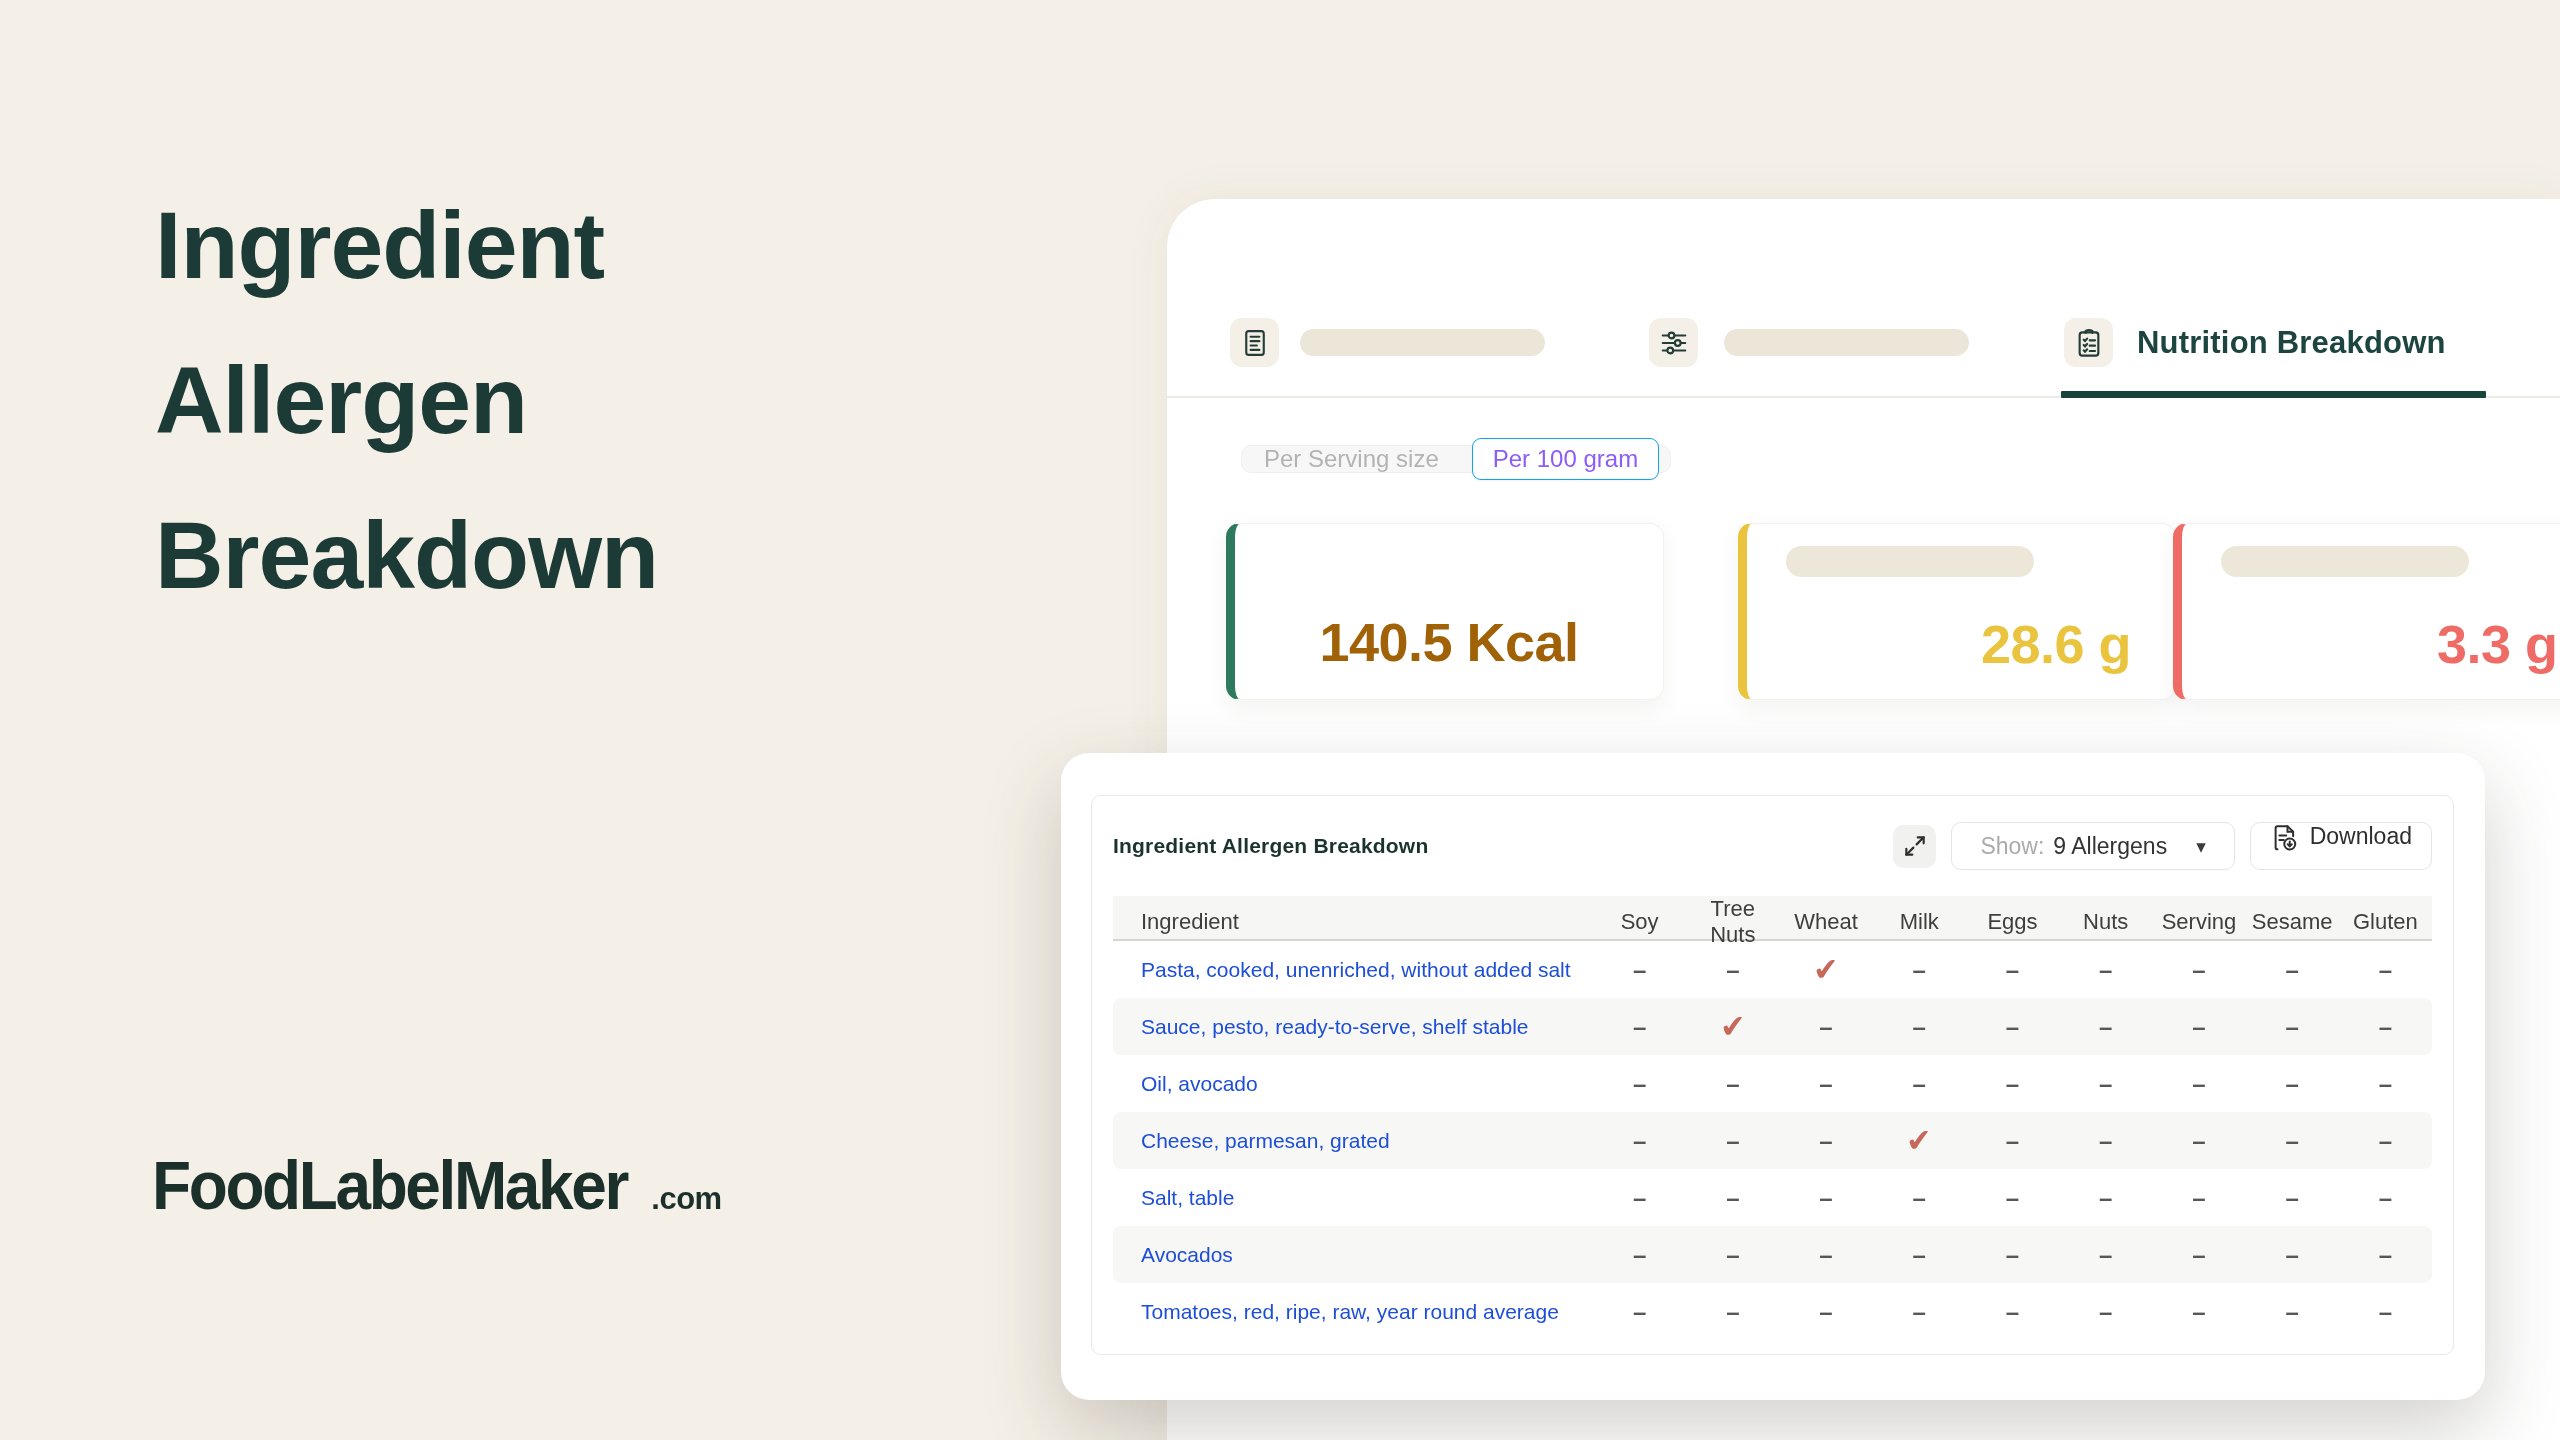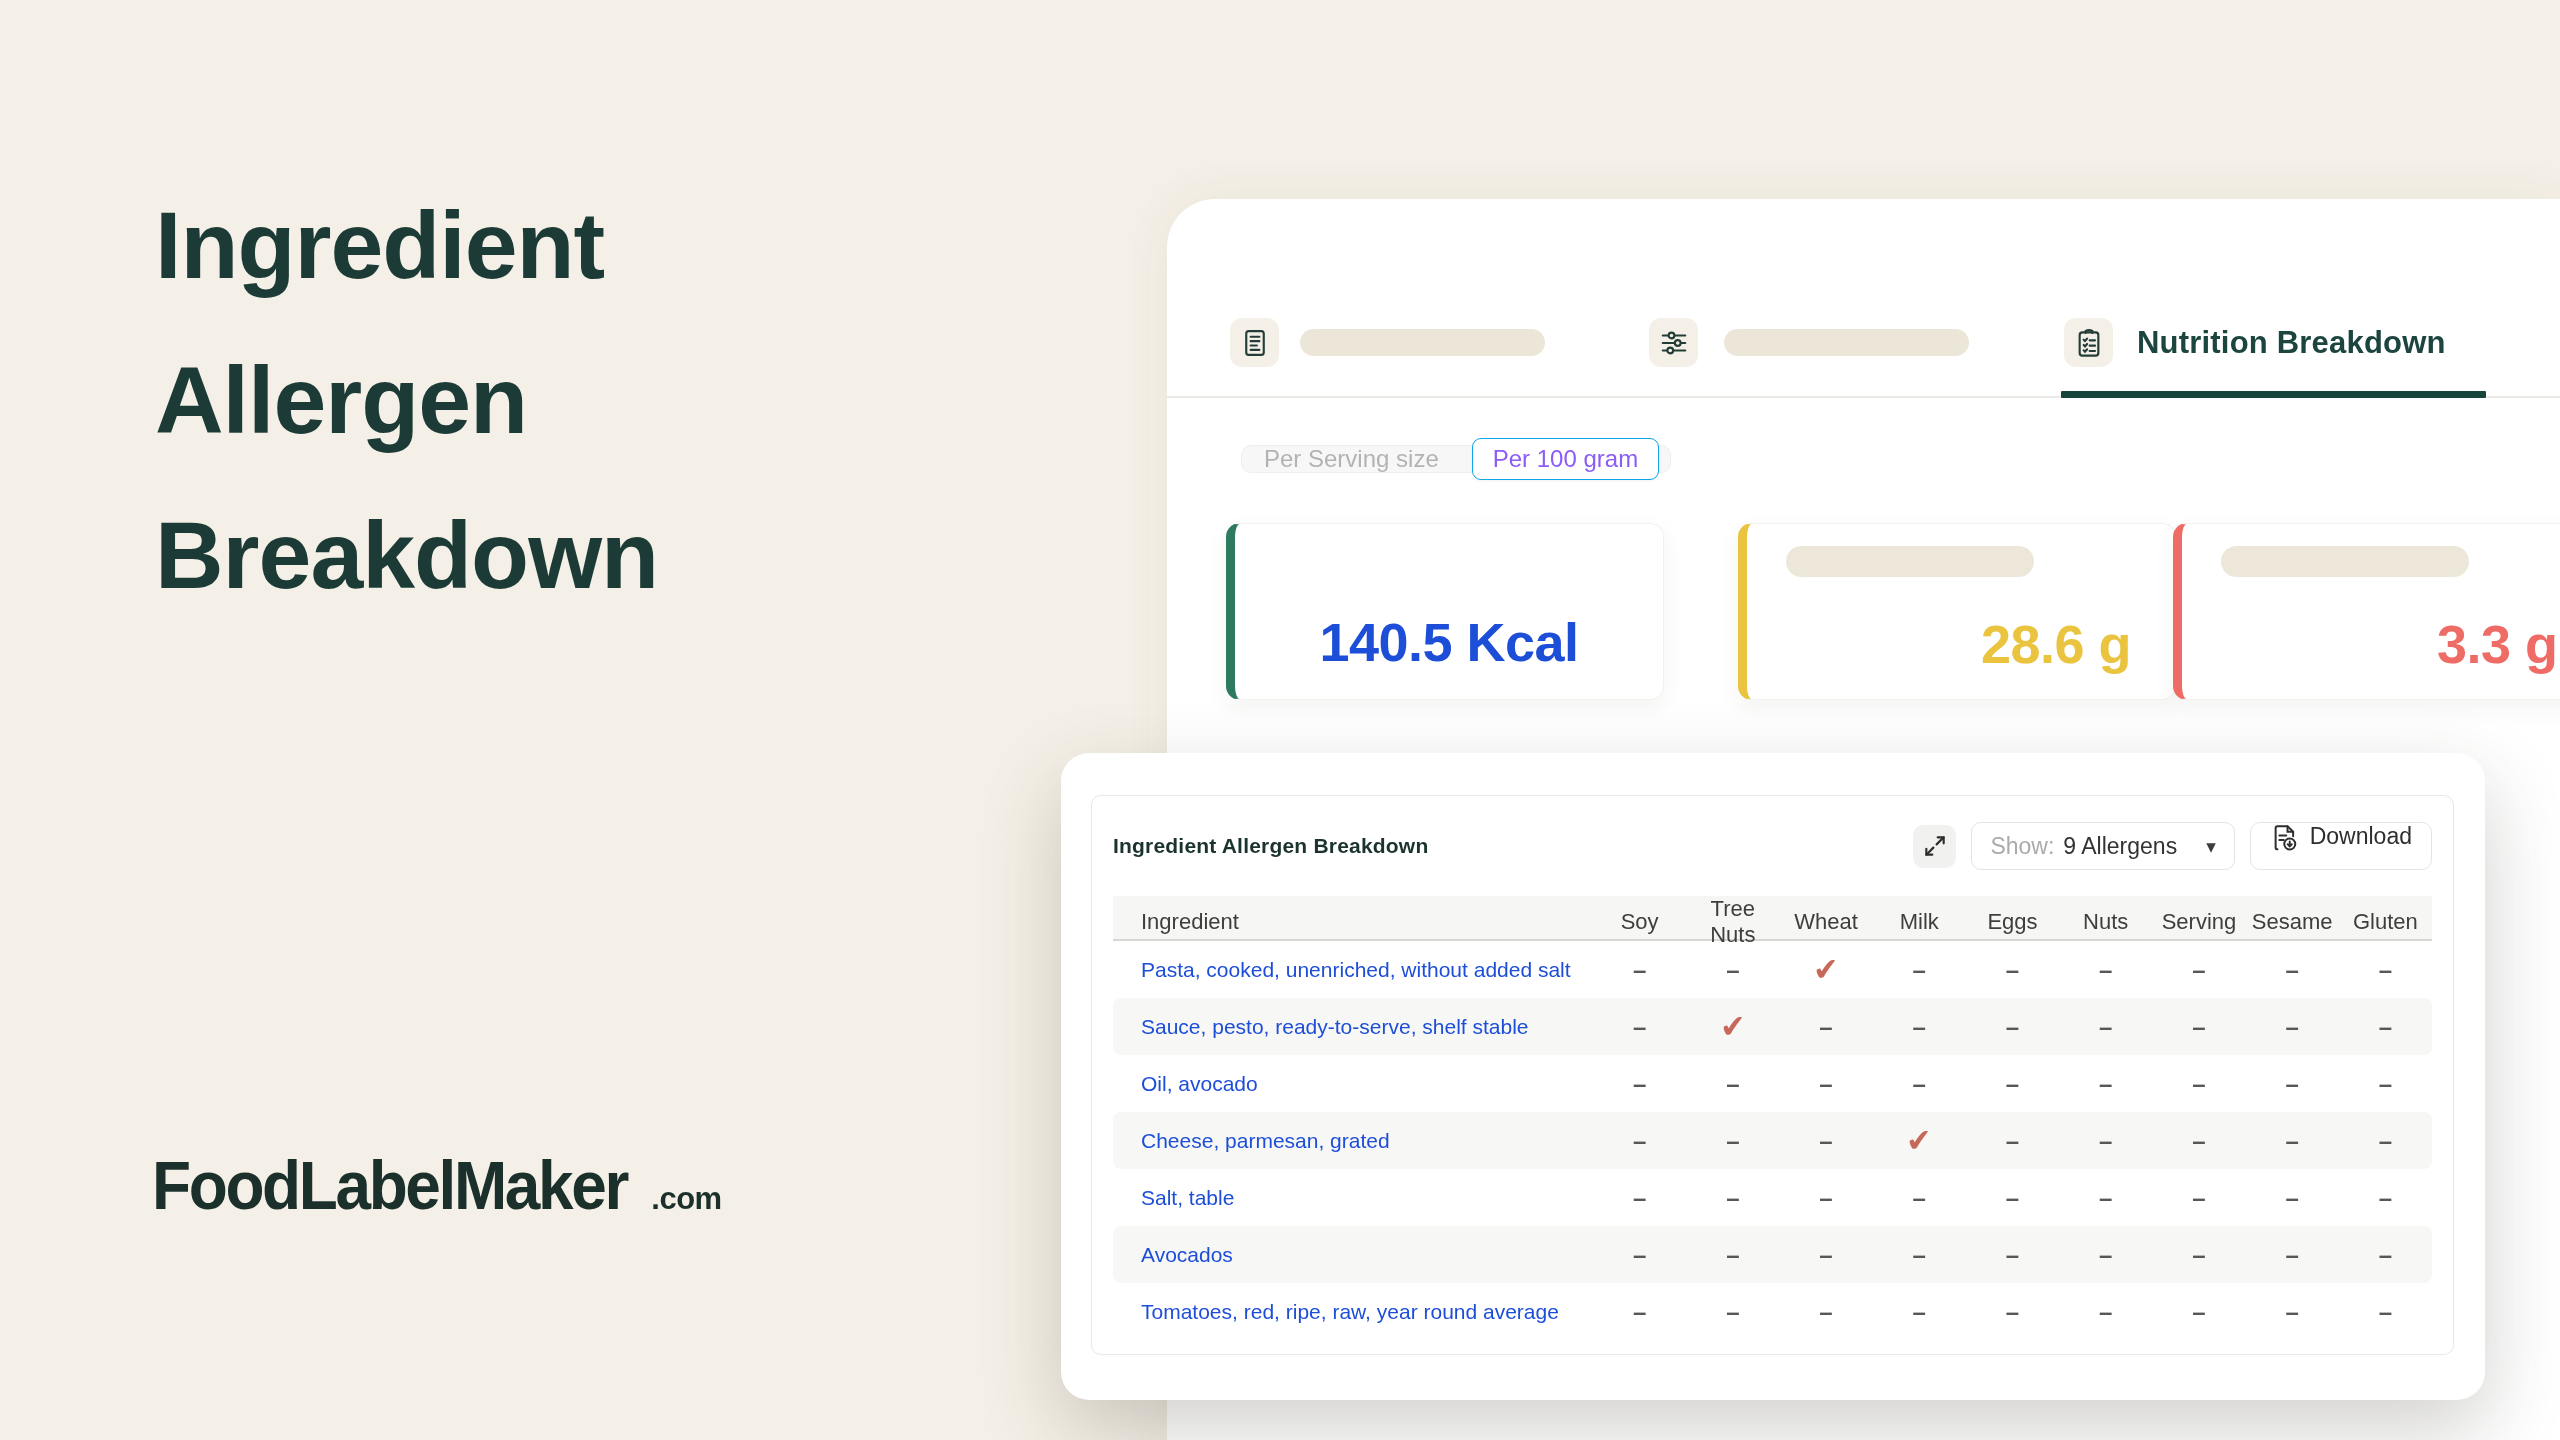--- a/index.html
+++ b/index.html
@@ -47,21 +47,21 @@
   .modal { position:absolute; left:1061px; top:753px; width:1424px; height:647px; background:#fff;
            border-radius:28px; box-shadow:0 30px 80px rgba(50,45,35,.22); }
   .table-card { position:absolute; left:30px; top:42px; right:31px; bottom:45px;
                 border:1px solid #E8E8E6; border-radius:10px; background:#fff; overflow:hidden; }
   .card-header { height:100px; display:flex; align-items:center; padding:0 21px; }
   .card-title { font-size:21px; font-weight:bold; color:#1B332E; letter-spacing:.2px; flex:0 0 auto; }
   .header-actions { margin-left:auto; display:flex; align-items:center; gap:15px; }
   .expand-btn { width:43px; height:43px; background:#F1F1F0; border-radius:10px; color:#2E2E2E;
                 display:flex; align-items:center; justify-content:center; }
   .show-dropdown { height:48px; border:1px solid #E3E3E3; border-radius:10px; display:flex; align-items:center;
-                   padding:0 18px; font-size:23px; gap:9px; background:#fff; }
+                   padding:0 28px; font-size:23px; gap:9px; background:#fff; }
   .show-label { color:#ABABAB; }
   .show-value { color:#333; }
   .caret { color:#3C3C3C; font-size:19px; margin-left:20px; }
   .download-btn { height:48px; border:1px solid #E4E4E4; border-radius:10px; display:flex; align-items:flex-start;
                   padding:0 19px; font-size:23px; gap:10px; color:#2E2E2E; background:#fff; }
 
   .table { margin:0 21px; }
   .tr, .thead { display:grid; grid-template-columns:480px repeat(9,1fr); align-items:center; }
   .thead { height:45px; background:#F6F6F4; border-bottom:2px solid #D6D6D3; }
   .th { font-size:22px; color:#3E3E3E; text-align:center; font-weight:normal; }
@@ -132,21 +132,21 @@
       <div class="tab-label">Nutrition Breakdown</div>
       <div class="tab-underline"></div>
     </div>
 
     <div class="unit-toggle">
       <span class="unit-option">Per Serving size</span>
       <span class="unit-option selected">Per 100 gram</span>
     </div>
 
     <div class="stat-card c1" style="border-left-color: rgb(46, 122, 95);">
-      <div class="stat-value" style="color: #1d4ed8;">140.5 Kcal</div>
+      <div class="stat-value" style="color: #a16207;">140.5 Kcal</div>
     </div>
     <div class="stat-card c2" style="border-left-color: rgb(234, 195, 63); margin-left: 38px;">
       <div class="stat-placeholder"></div>
       <div class="stat-value" style="color: rgb(234, 195, 63);">28.6 g</div>
     </div>
     <div class="stat-card c3" style="border-left-color: rgb(238, 107, 102);">
       <div class="stat-placeholder"></div>
       <div class="stat-value" style="color: rgb(238, 107, 102);">3.3 g</div>
     </div>
   </div>

